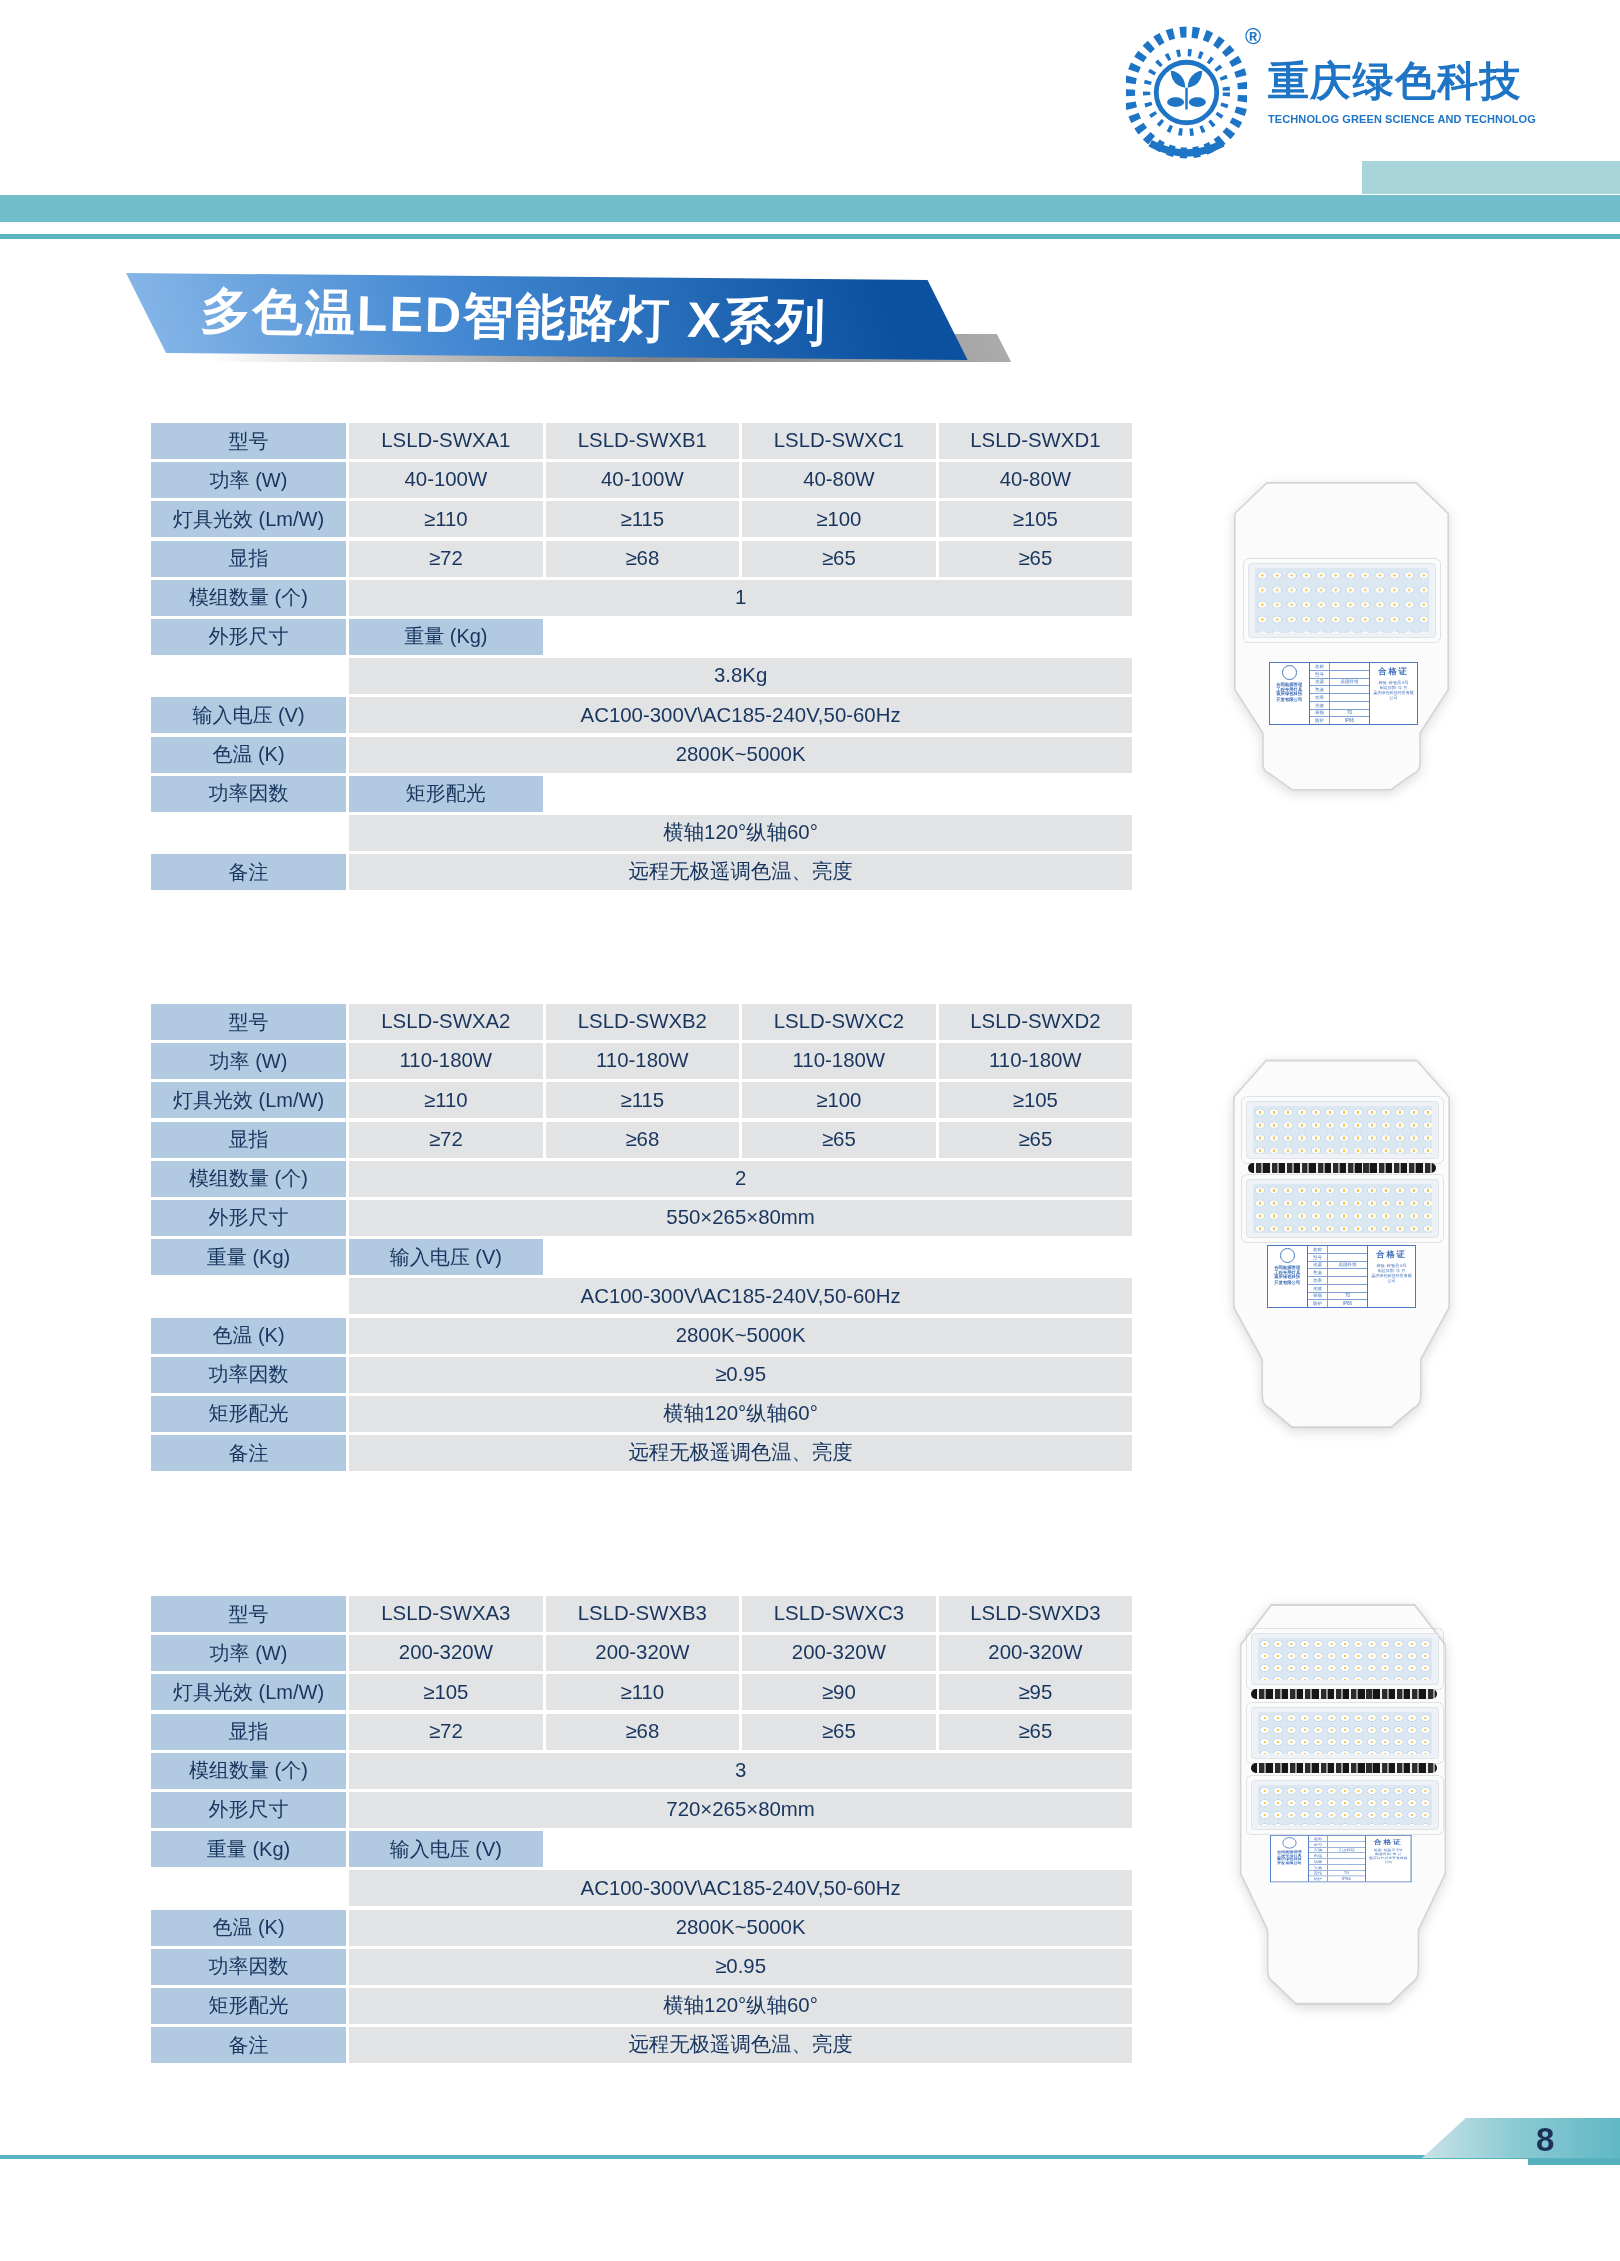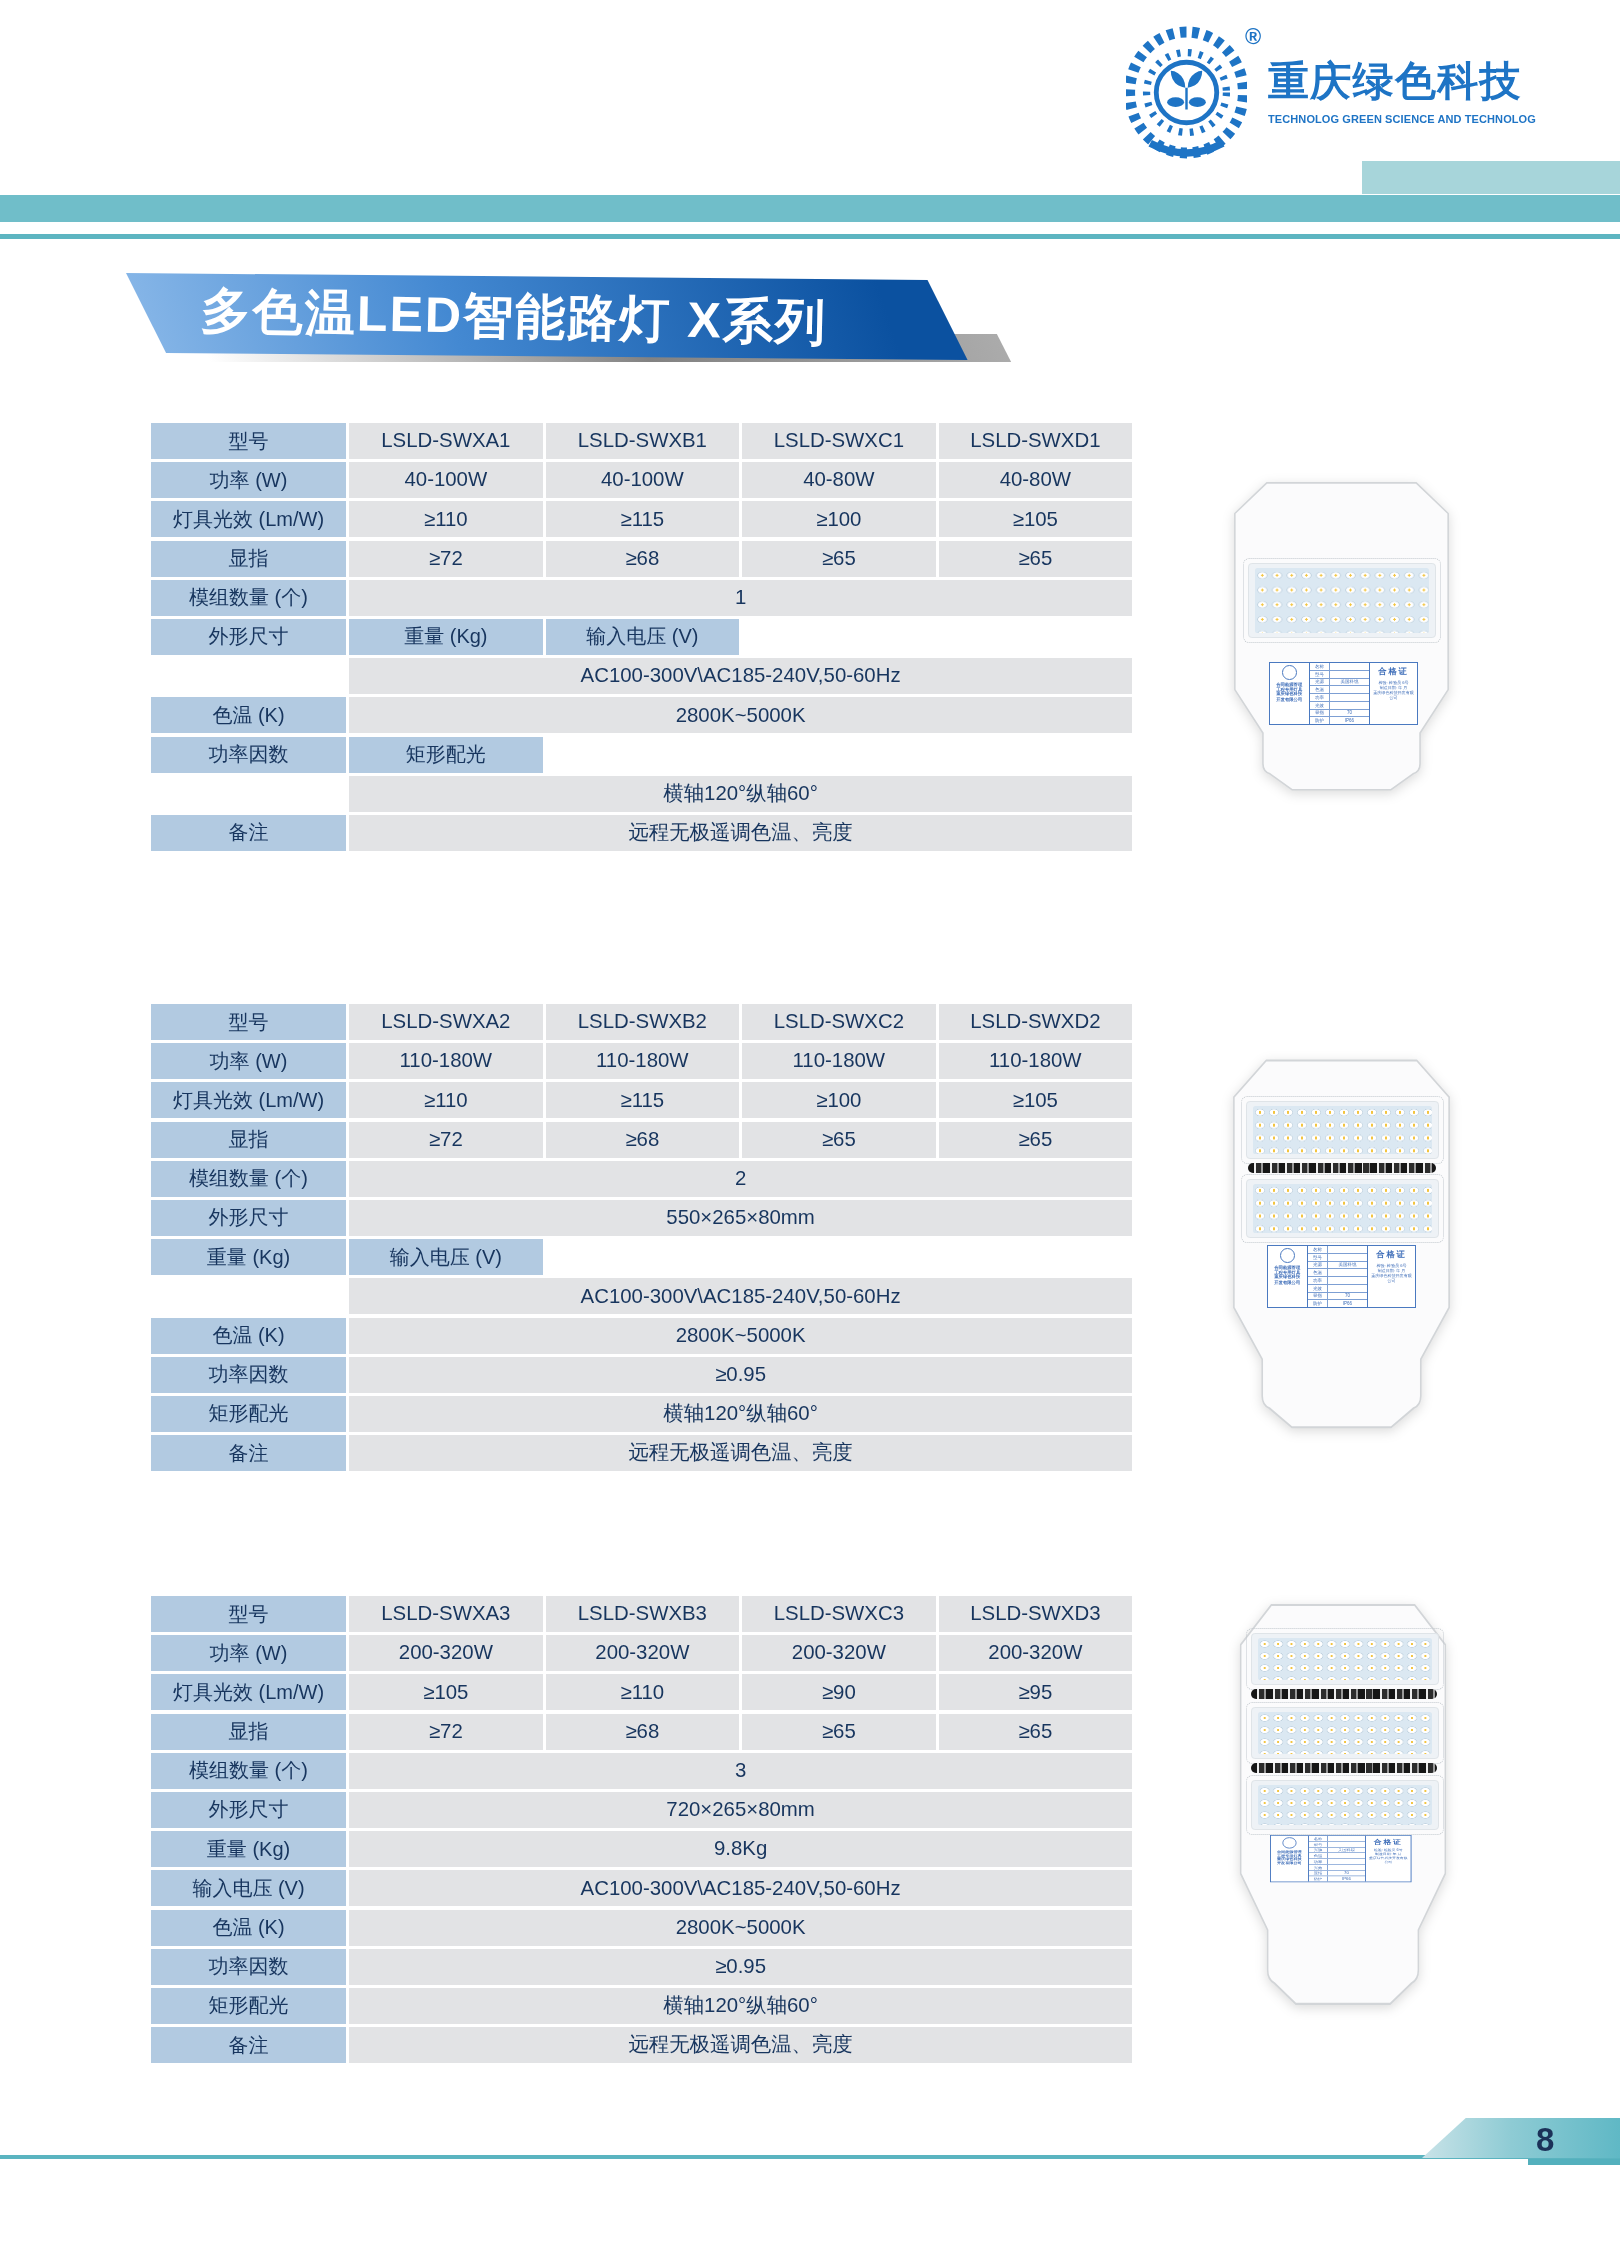--- a/index.html
+++ b/index.html
@@ -134,20 +134,21 @@
       <div class="cell cv">≥105</div>
       <div class="cell rh">显指</div>
       <div class="cell cv">≥72</div>
       <div class="cell cv">≥68</div>
       <div class="cell cv">≥65</div>
       <div class="cell cv">≥65</div>
       <div class="cell rh">模组数量 (个)</div>
       <div class="cell cv cspan">1</div>
       <div class="cell rh">外形尺寸</div>
       <div class="cell rh">重量 (Kg)</div>
+      <div class="cell cv cspan">3.8Kg</div>
       <div class="cell rh">输入电压 (V)</div>
       <div class="cell cv cspan">AC100-300V\AC185-240V,50-60Hz</div>
       <div class="cell rh">色温 (K)</div>
       <div class="cell cv cspan">2800K~5000K</div>
       <div class="cell rh">功率因数</div>
       <div class="cell rh">矩形配光</div>
       <div class="cell cv cspan">横轴120°纵轴60°</div>
       <div class="cell rh">备注</div>
       <div class="cell cv cspan">远程无极遥调色温、亮度</div>
     </section>
@@ -207,21 +208,20 @@
       <div class="cell rh">显指</div>
       <div class="cell cv">≥72</div>
       <div class="cell cv">≥68</div>
       <div class="cell cv">≥65</div>
       <div class="cell cv">≥65</div>
       <div class="cell rh">模组数量 (个)</div>
       <div class="cell cv cspan">3</div>
       <div class="cell rh">外形尺寸</div>
       <div class="cell cv cspan">720×265×80mm</div>
       <div class="cell rh">重量 (Kg)</div>
-      <div class="cell cv cspan">9.8Kg</div>
       <div class="cell rh">输入电压 (V)</div>
       <div class="cell cv cspan">AC100-300V\AC185-240V,50-60Hz</div>
       <div class="cell rh">色温 (K)</div>
       <div class="cell cv cspan">2800K~5000K</div>
       <div class="cell rh">功率因数</div>
       <div class="cell cv cspan">≥0.95</div>
       <div class="cell rh">矩形配光</div>
       <div class="cell cv cspan">横轴120°纵轴60°</div>
       <div class="cell rh">备注</div>
       <div class="cell cv cspan">远程无极遥调色温、亮度</div>

